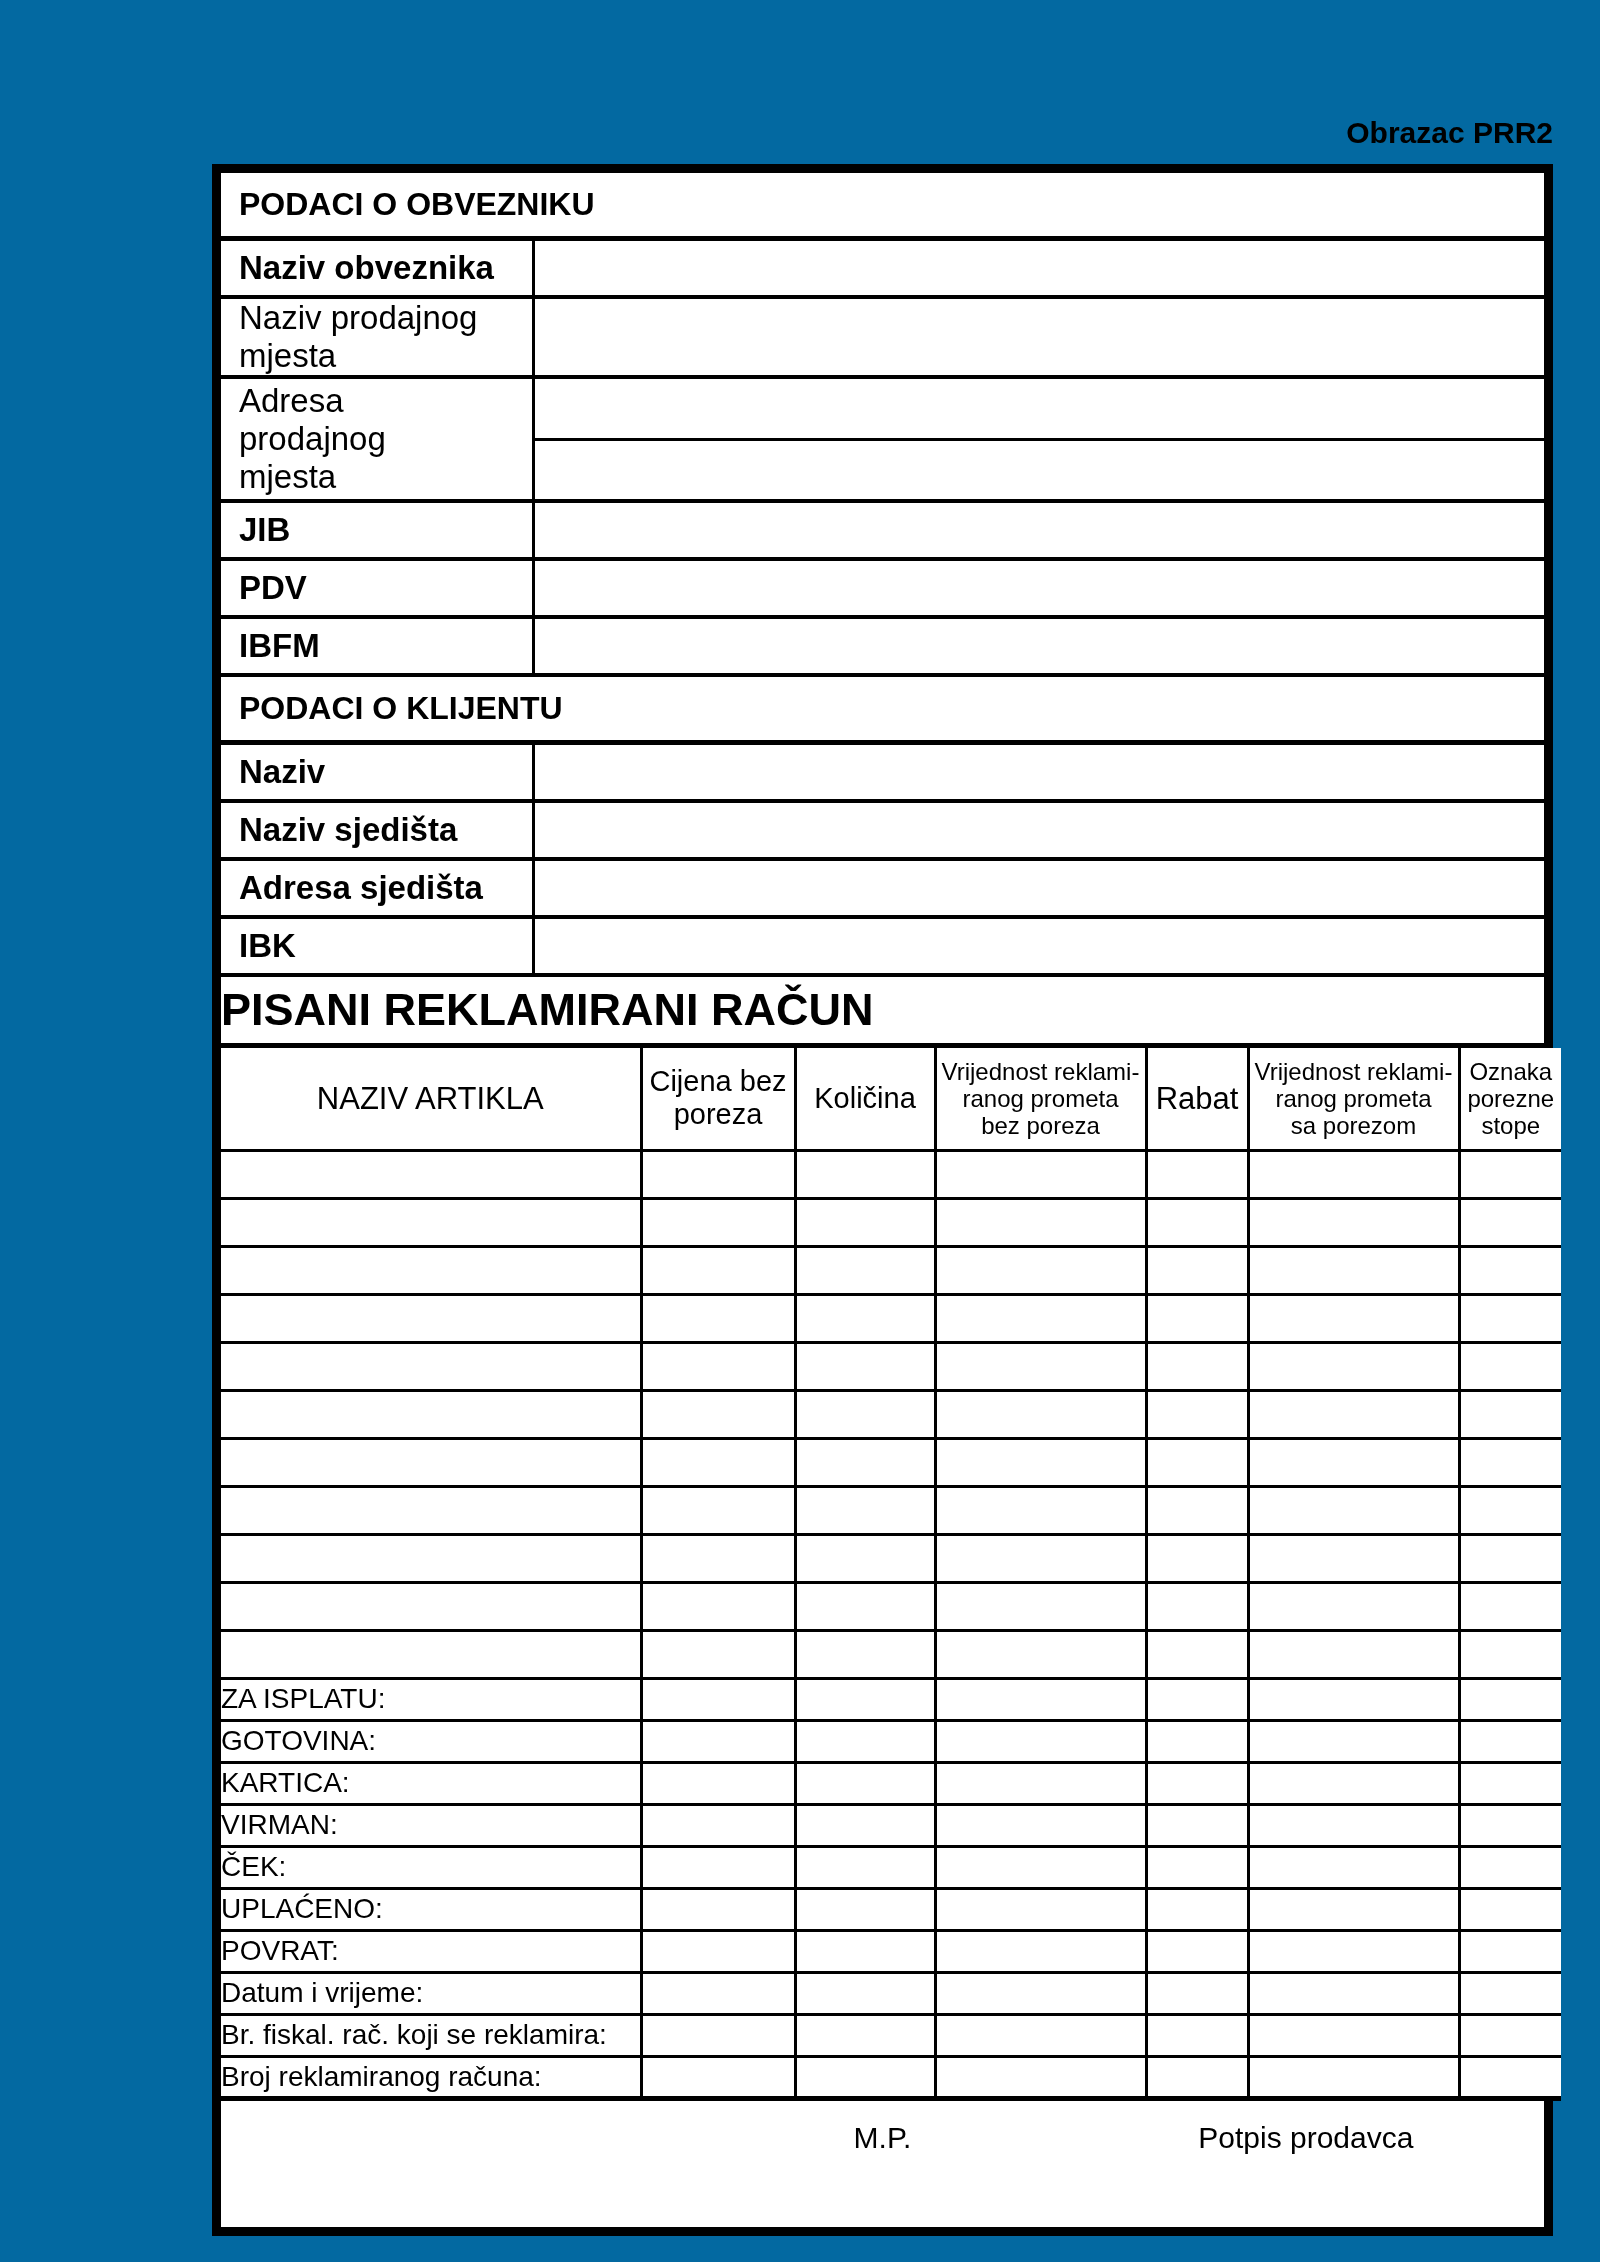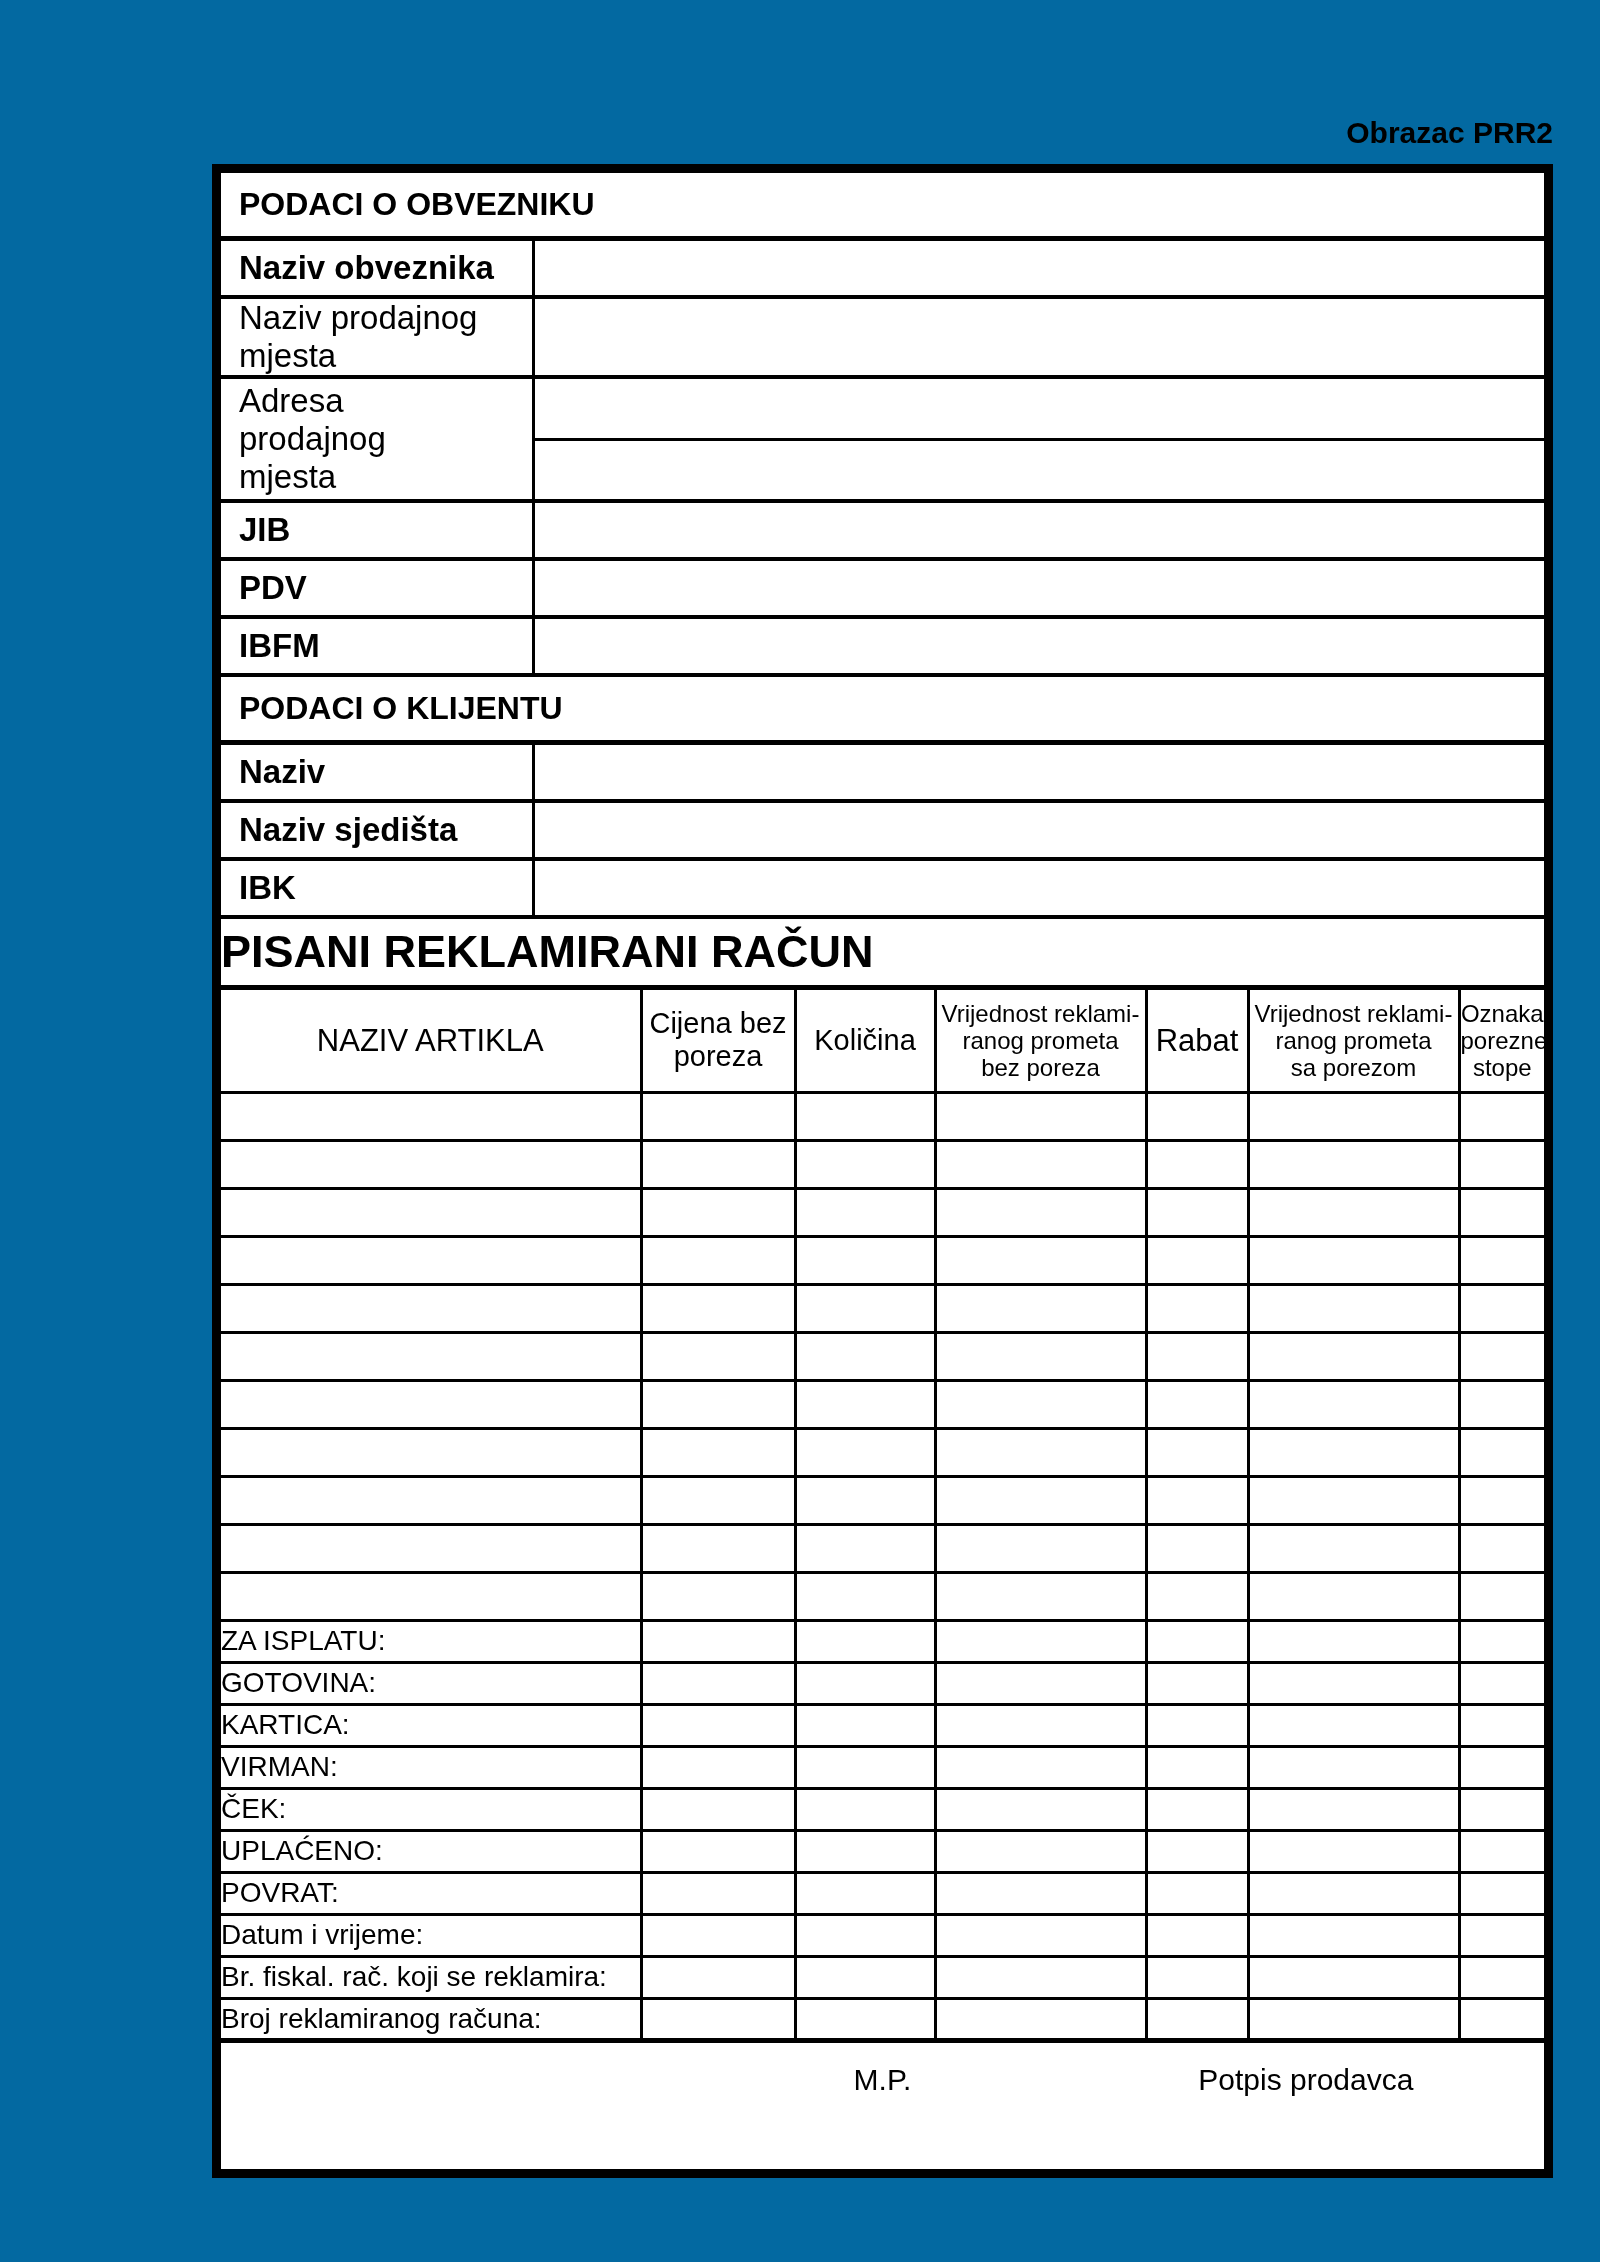--- a/index.html
+++ b/index.html
@@ -50,21 +50,21 @@
     align-items: center; padding-left: 0;
     font-weight: bold; font-size: 45px; letter-spacing: 0;
   }
 
   table.items {
     border-collapse: collapse; border-spacing: 0;
     table-layout: fixed; width: 1323px;
   }
   .c1 { width: 420px; } .c2 { width: 154px; } .c3 { width: 140px; }
   .c4 { width: 211px; } .c5 { width: 102px; } .c6 { width: 211px; }
-  .c7 { width: 85px;  }
+  .c7 { width: 102px;  }
   table.items th, table.items td {
     padding: 0; margin: 0;
     border-right: 3px solid #000;
     border-bottom: 3px solid #000;
     box-sizing: border-box;
     background: #fff;
   }
   table.items th:last-child, table.items td:last-child { border-right: none; }
   thead tr { height: 102px; }
   thead th {
@@ -152,20 +152,24 @@
     <div class="row f-std">
       <div class="flabel">Naziv</div>
       <div class="fvalue"></div>
     </div>
 
     <div class="row f-std">
       <div class="flabel">Naziv sjedišta</div>
       <div class="fvalue"></div>
     </div>
 
+    <div class="row f-std">
+      <div class="flabel">Adresa sjedišta</div>
+      <div class="fvalue"></div>
+    </div>
 
     <div class="row f-std">
       <div class="flabel">IBK</div>
       <div class="fvalue"></div>
     </div>
 
     <div class="row title-row">
       <span>PISANI REKLAMIRANI RAČUN</span>
     </div>
 

